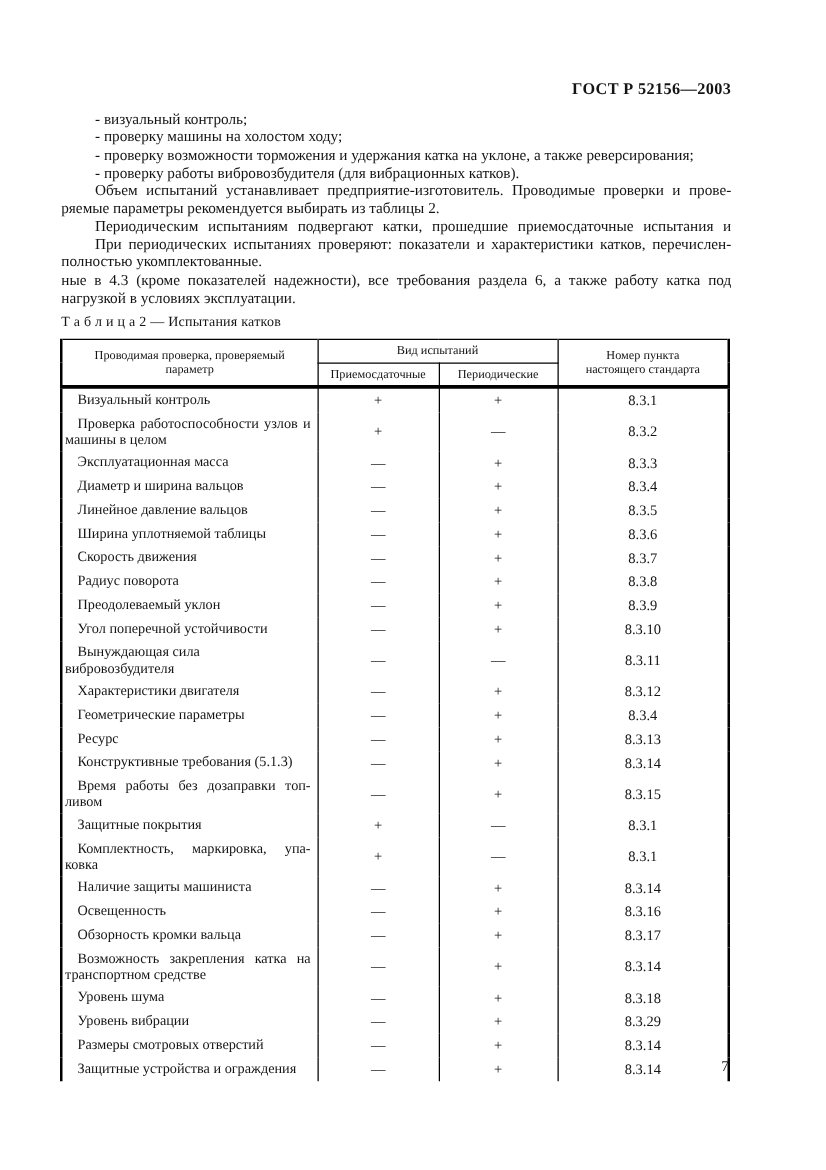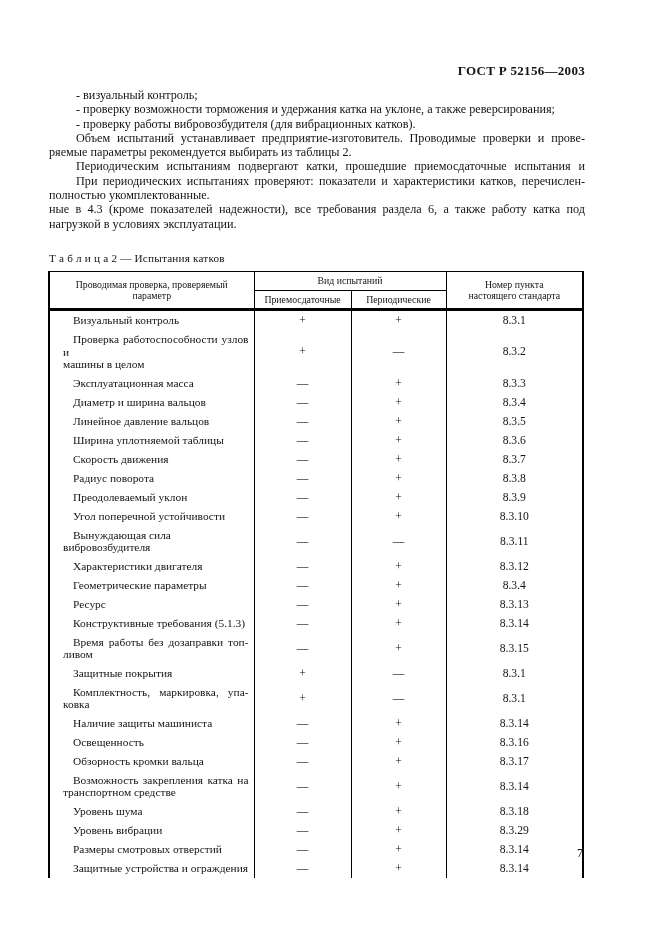--- a/index.html
+++ b/index.html
@@ -36,38 +36,39 @@
     font-weight:normal;font-size:9.8px;line-height:11.5px;
     text-align:center;vertical-align:middle;padding:3px 2px;
   }
   th.b-right{border-right:1.8px solid #000;}
   th.group-h{border-bottom:1.3px solid #000;}
   th.param-h .hl{max-width:180px;margin:0 auto;}
   th.ref-h .hl{max-width:112px;margin:0 auto;}
   tbody td{
     font-size:11.4px;vertical-align:middle;padding:3px 4px;
   }
-  tbody td.param{text-align:left;padding-left:13px;padding-right:5px;}
+  tbody td.param{text-align:left;padding-left:2px;padding-right:5px;}
   tbody td.mark,tbody td.ref{text-align:center;font-size:11.6px;}
   td.b-right{border-right:1.8px solid #000;}
   .pline{line-height:12.5px;}
   .pline.first{text-indent:10px;}
   .pline.just{text-align:justify;text-align-last:justify;}
   .page-number{position:absolute;top:846px;right:78px;font-size:12px;}
 </style>
 </head>
 <body>
 
 <div class="page">
 
   <div class="doc-header">ГОСТ Р 52156—2003</div>
 
   <div class="body-text">
     <div>
         <div class="bline indent">- визуальный контроль;</div>
+        <div class="bline indent">- проверку машины на холостом ходу;</div>
         <div class="bline indent">- проверку возможности торможения и удержания катка на уклоне, а также реверсирования;</div>
         <div class="bline indent">- проверку работы вибровозбудителя (для вибрационных катков).</div>
       </div>
     <div>
         <div class="bline indent just">Объем испытаний устанавливает предприятие-изготовитель. Проводимые проверки и прове-</div>
         <div class="bline">ряемые параметры рекомендуется выбирать из таблицы 2.</div>
         <div class="bline indent just">Периодическим испытаниям подвергают катки, прошедшие приемосдаточные испытания и</div>
         <div class="bline indent just">При периодических испытаниях проверяют: показатели и характеристики катков, перечислен-</div>
         <div class="bline">полностью укомплектованные.</div>
         <div class="bline just">ные в 4.3 (кроме показателей надежности), все требования раздела 6, а также работу катка под</div>

